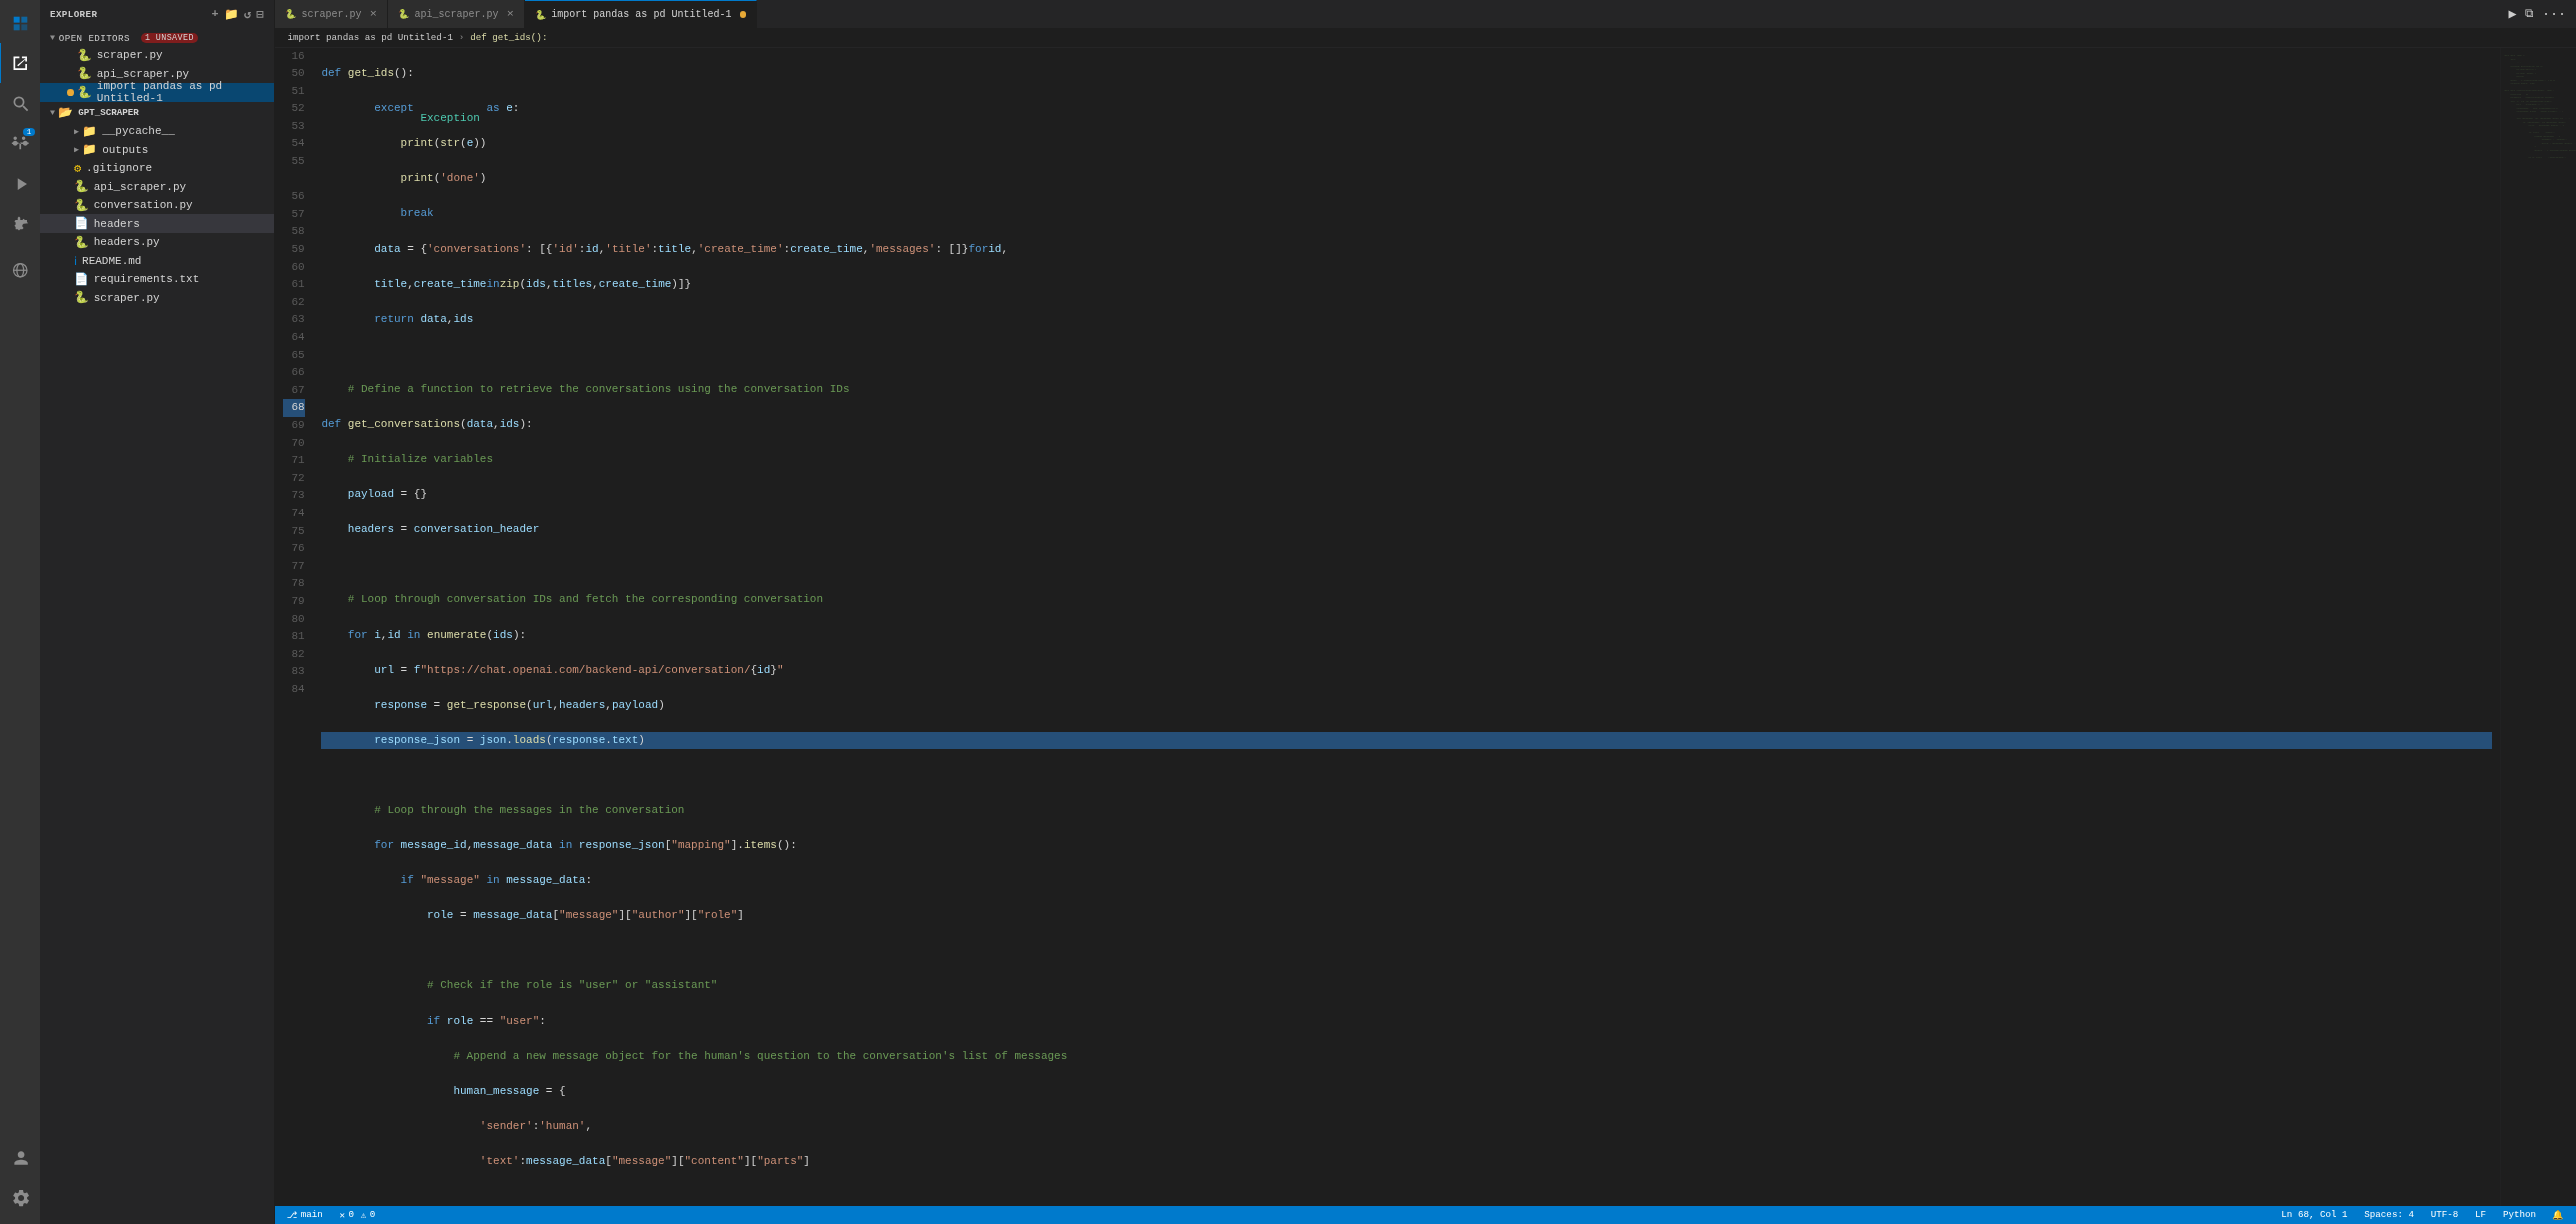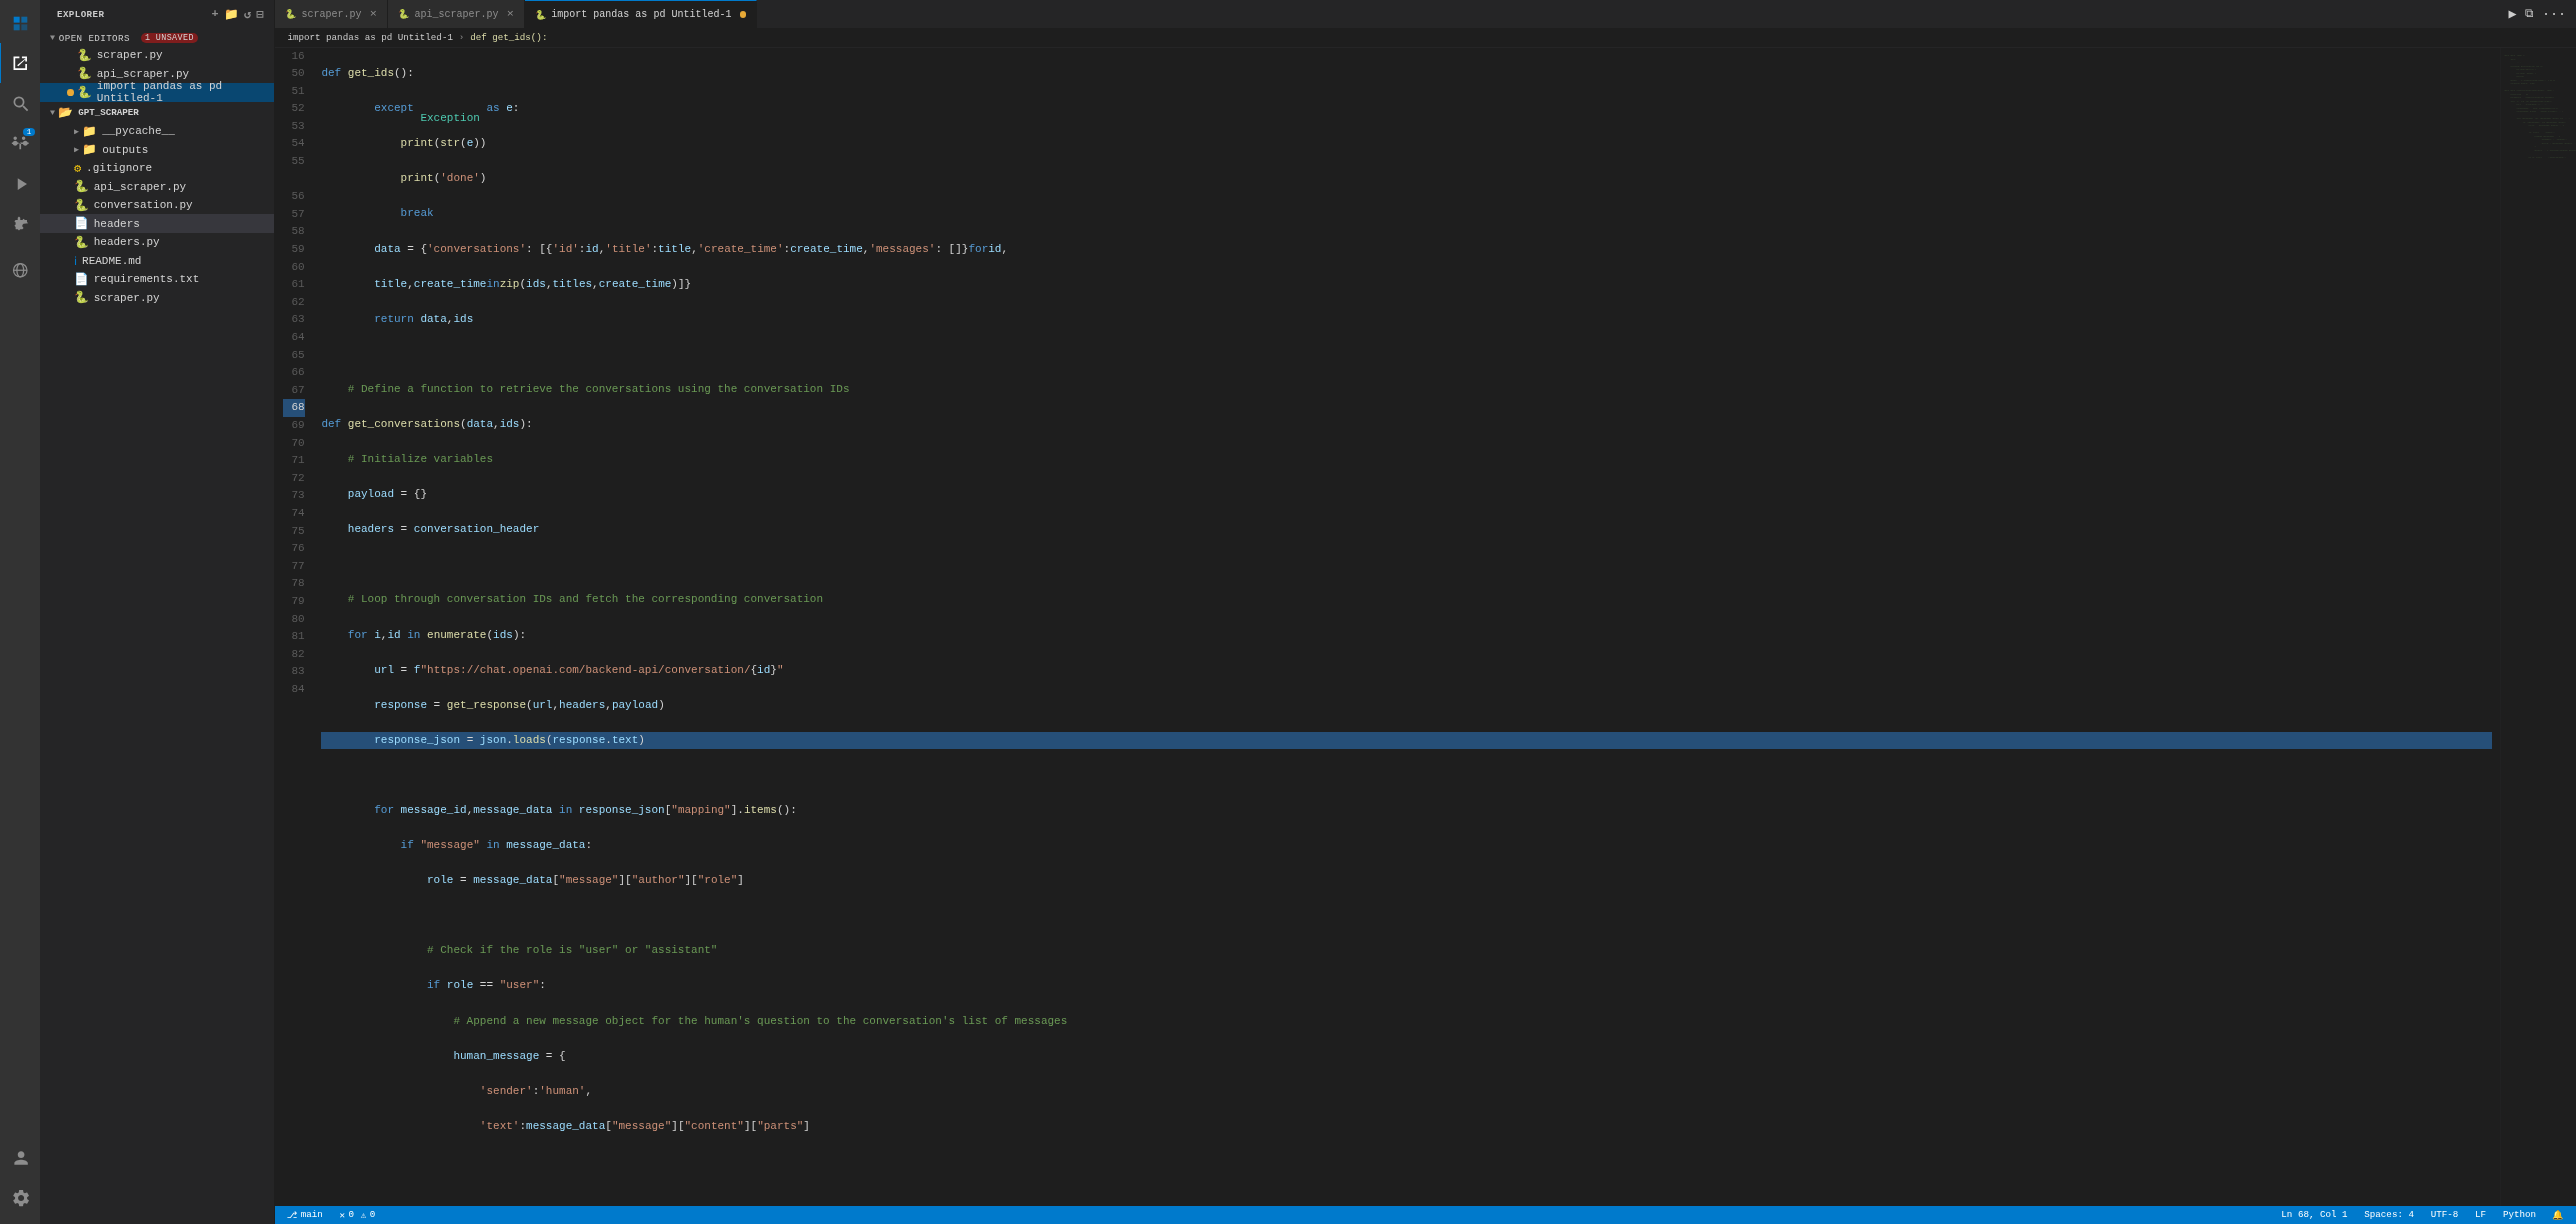--- a/index.html
+++ b/index.html
@@ -106,21 +106,20 @@
     .sidebar-header {
       display: flex;
       align-items: center;
       justify-content: space-between;
       padding: 6.7px 10px;
       font-size: 9.2px;
       font-weight: bold;
       color: #cccccc;
       letter-spacing: 0.4px;
       text-transform: uppercase;
-      margin-left: 7px;
     }
     .sidebar-header-actions {
       display: flex;
       gap: 5px;
     }
     .sidebar-header-btn {
       color: #8d8d8d;
       font-size: 11.8px;
       cursor: pointer;
     }
@@ -542,20 +541,21 @@
 <div class="line">&nbsp;&nbsp;&nbsp;&nbsp;<span class="cm"># Initialize variables</span></div>
 <div class="line">&nbsp;&nbsp;&nbsp;&nbsp;<span class="var">payload</span><span class="punc"> = {}</span></div>
 <div class="line">&nbsp;&nbsp;&nbsp;&nbsp;<span class="var">headers</span><span class="punc"> = </span><span class="var">conversation_header</span></div>
 <div class="line">&nbsp;</div>
 <div class="line">&nbsp;&nbsp;&nbsp;&nbsp;<span class="cm"># Loop through conversation IDs and fetch the corresponding conversation</span></div>
 <div class="line">&nbsp;&nbsp;&nbsp;&nbsp;<span class="kw">for </span><span class="var">i</span><span class="punc">,</span> <span class="var">id</span><span class="kw"> in </span><span class="fn">enumerate</span><span class="punc">(</span><span class="var">ids</span><span class="punc">):</span></div>
 <div class="line">&nbsp;&nbsp;&nbsp;&nbsp;&nbsp;&nbsp;&nbsp;&nbsp;<span class="var">url</span><span class="punc"> = </span><span class="var">f</span><span class="str">"https://chat.openai.com/backend-api/conversation/</span><span class="punc">{</span><span class="var">id</span><span class="punc">}</span><span class="str">"</span></div>
 <div class="line">&nbsp;&nbsp;&nbsp;&nbsp;&nbsp;&nbsp;&nbsp;&nbsp;<span class="var">response</span><span class="punc"> = </span><span class="fn">get_response</span><span class="punc">(</span><span class="var">url</span><span class="punc">,</span> <span class="var">headers</span><span class="punc">,</span> <span class="var">payload</span><span class="punc">)</span></div>
 <div class="line" style="background:#264f78;">&nbsp;&nbsp;&nbsp;&nbsp;&nbsp;&nbsp;&nbsp;&nbsp;<span class="var">response_json</span><span class="punc"> = </span><span class="var">json</span><span class="punc">.</span><span class="fn">loads</span><span class="punc">(</span><span class="var">response</span><span class="punc">.</span><span class="var">text</span><span class="punc">)</span></div>
 <div class="line">&nbsp;</div>
+<div class="line">&nbsp;&nbsp;&nbsp;&nbsp;&nbsp;&nbsp;&nbsp;&nbsp;<span class="cm"># Loop through the messages in the conversation</span></div>
 <div class="line">&nbsp;&nbsp;&nbsp;&nbsp;&nbsp;&nbsp;&nbsp;&nbsp;<span class="kw">for </span><span class="var">message_id</span><span class="punc">,</span> <span class="var">message_data</span><span class="kw"> in </span><span class="var">response_json</span><span class="punc">[</span><span class="str">"mapping"</span><span class="punc">].</span><span class="fn">items</span><span class="punc">():</span></div>
 <div class="line">&nbsp;&nbsp;&nbsp;&nbsp;&nbsp;&nbsp;&nbsp;&nbsp;&nbsp;&nbsp;&nbsp;&nbsp;<span class="kw">if </span><span class="str">"message"</span><span class="kw"> in </span><span class="var">message_data</span><span class="punc">:</span></div>
 <div class="line">&nbsp;&nbsp;&nbsp;&nbsp;&nbsp;&nbsp;&nbsp;&nbsp;&nbsp;&nbsp;&nbsp;&nbsp;&nbsp;&nbsp;&nbsp;&nbsp;<span class="var">role</span><span class="punc"> = </span><span class="var">message_data</span><span class="punc">[</span><span class="str">"message"</span><span class="punc">][</span><span class="str">"author"</span><span class="punc">][</span><span class="str">"role"</span><span class="punc">]</span></div>
 <div class="line">&nbsp;</div>
 <div class="line">&nbsp;&nbsp;&nbsp;&nbsp;&nbsp;&nbsp;&nbsp;&nbsp;&nbsp;&nbsp;&nbsp;&nbsp;&nbsp;&nbsp;&nbsp;&nbsp;<span class="cm"># Check if the role is "user" or "assistant"</span></div>
 <div class="line">&nbsp;&nbsp;&nbsp;&nbsp;&nbsp;&nbsp;&nbsp;&nbsp;&nbsp;&nbsp;&nbsp;&nbsp;&nbsp;&nbsp;&nbsp;&nbsp;<span class="kw">if </span><span class="var">role</span><span class="punc"> == </span><span class="str">"user"</span><span class="punc">:</span></div>
 <div class="line">&nbsp;&nbsp;&nbsp;&nbsp;&nbsp;&nbsp;&nbsp;&nbsp;&nbsp;&nbsp;&nbsp;&nbsp;&nbsp;&nbsp;&nbsp;&nbsp;&nbsp;&nbsp;&nbsp;&nbsp;<span class="cm"># Append a new message object for the human's question to the conversation's list of messages</span></div>
 <div class="line">&nbsp;&nbsp;&nbsp;&nbsp;&nbsp;&nbsp;&nbsp;&nbsp;&nbsp;&nbsp;&nbsp;&nbsp;&nbsp;&nbsp;&nbsp;&nbsp;&nbsp;&nbsp;&nbsp;&nbsp;<span class="var">human_message</span><span class="punc"> = {</span></div>
 <div class="line">&nbsp;&nbsp;&nbsp;&nbsp;&nbsp;&nbsp;&nbsp;&nbsp;&nbsp;&nbsp;&nbsp;&nbsp;&nbsp;&nbsp;&nbsp;&nbsp;&nbsp;&nbsp;&nbsp;&nbsp;&nbsp;&nbsp;&nbsp;&nbsp;<span class="str">'sender'</span><span class="punc">:</span> <span class="str">'human'</span><span class="punc">,</span></div>
 <div class="line">&nbsp;&nbsp;&nbsp;&nbsp;&nbsp;&nbsp;&nbsp;&nbsp;&nbsp;&nbsp;&nbsp;&nbsp;&nbsp;&nbsp;&nbsp;&nbsp;&nbsp;&nbsp;&nbsp;&nbsp;&nbsp;&nbsp;&nbsp;&nbsp;<span class="str">'text'</span><span class="punc">:</span> <span class="var">message_data</span><span class="punc">[</span><span class="str">"message"</span><span class="punc">][</span><span class="str">"content"</span><span class="punc">][</span><span class="str">"parts"</span><span class="punc">]</span></div>

